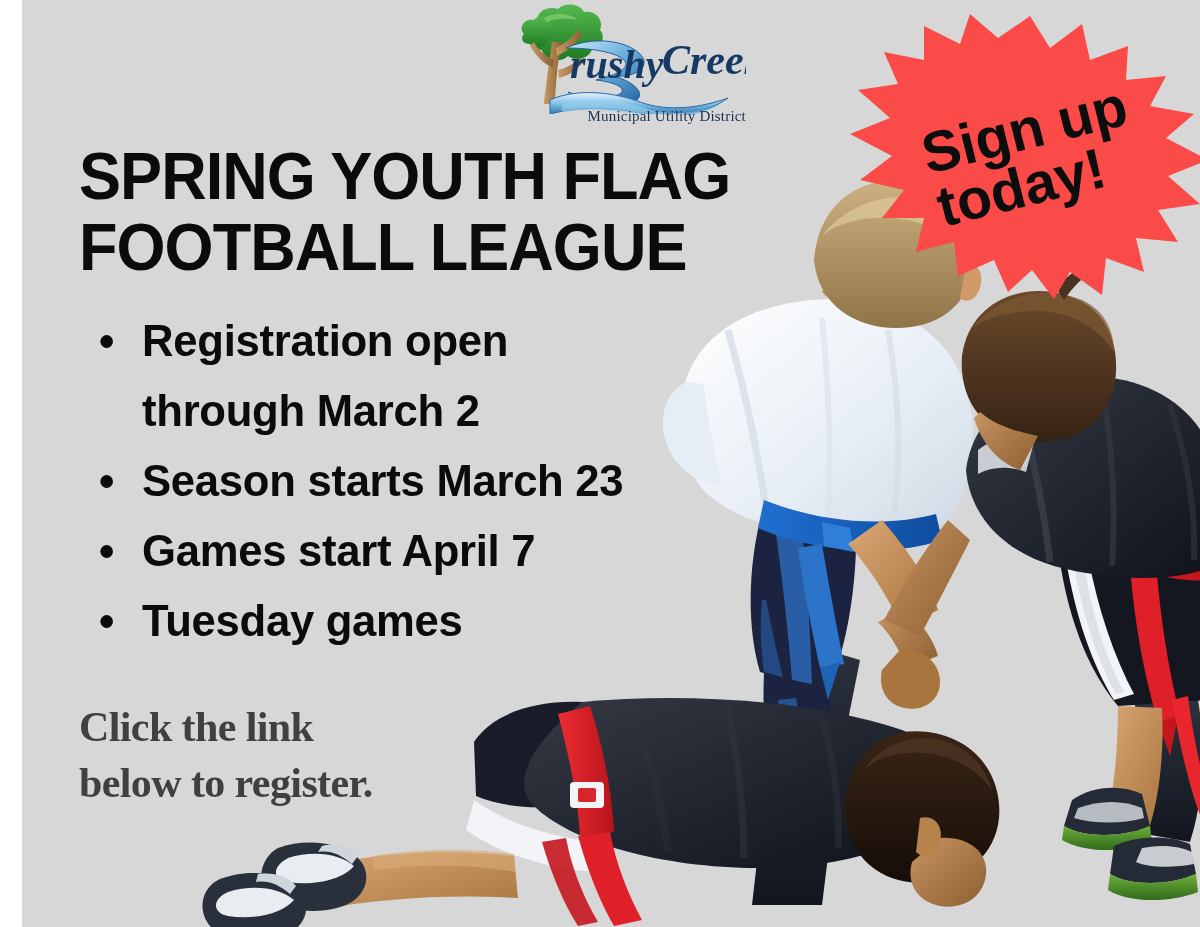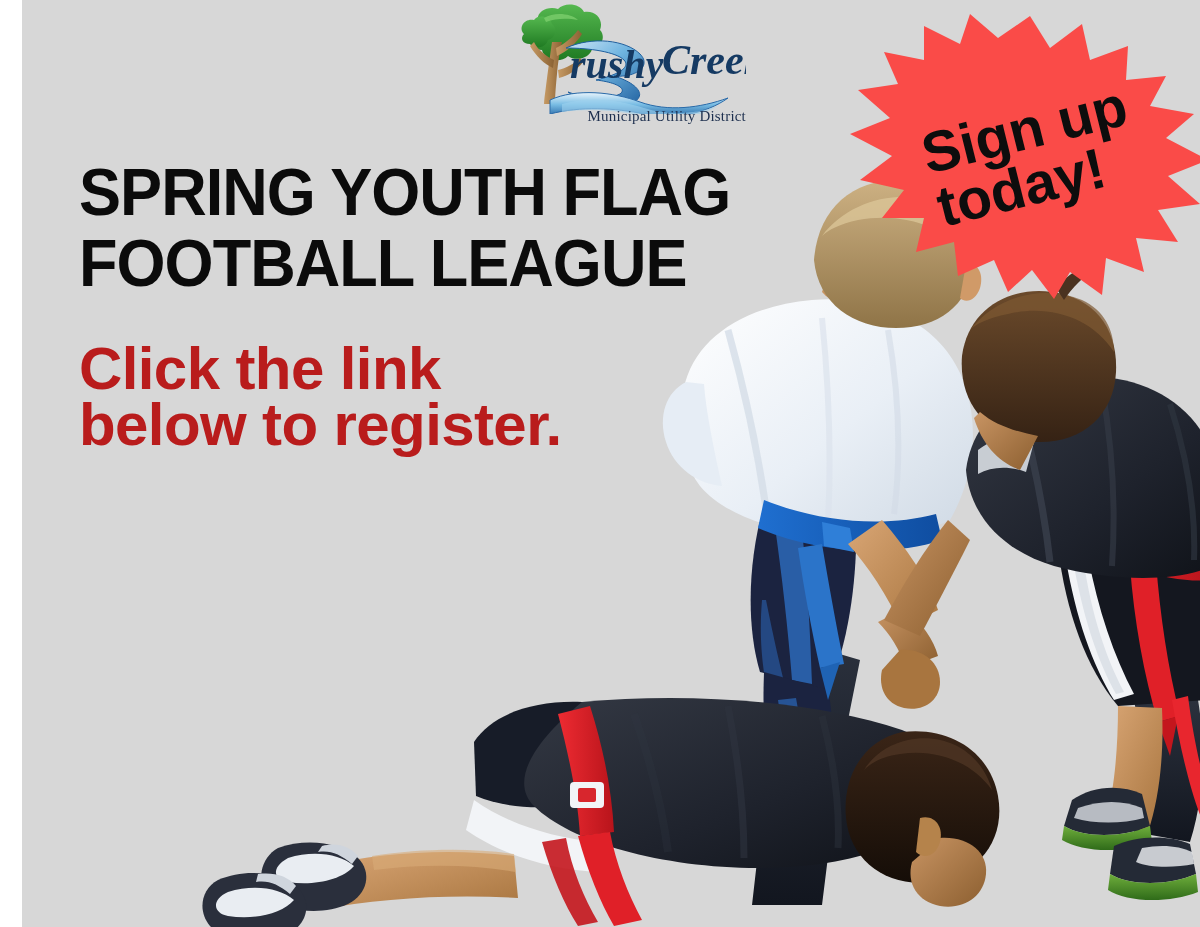--- a/index.html
+++ b/index.html
@@ -71,21 +71,21 @@
     position:absolute;
     left:0; top:0;
     width:1200px; height:927px;
     pointer-events:none;
   }
   #photo svg { display:block; width:1200px; height:927px; }
 
   
   #content {
     position:absolute;
-    left:57px; top:156px;
+    left:57px; top:140px;
     width:760px;
     z-index:5;
   }
   #title {
     font-family:"Liberation Sans Narrow","Liberation Sans", sans-serif;
     font-weight:700;
     font-size:67px;
     line-height:71px;
     letter-spacing:-1px;
     color:#0b0b0b;
@@ -115,25 +115,25 @@
     content:"";
     position:absolute;
     left:22px; top:29px;
     width:13px; height:13px;
     border-radius:50%;
     background:#0b0b0b;
   }
 
   #cta {
     margin-top:43px;
-    font-family:Liberation Sans, sans-serif;
+    font-family:Liberation Serif, serif;
     font-weight:700;
-    font-size:60px;
+    font-size:42px;
     line-height:56px;
-    color:#b91c1c;
+    color:#404040;
     letter-spacing:-.6px;
     white-space:pre-line;
   }
 </style>
 </head>
 <body>
 
 <div id="flyer" style="background: rgb(215, 215, 215); margin-left: 22px;">
 
   <div id="photo">
@@ -394,18 +394,25 @@
       <span class="l l1">Sign up</span>
       <span class="l l2">today!</span>
     </div>
   </div>
 
   <div id="content">
 
     <h1 id="title">SPRING YOUTH FLAG
 FOOTBALL LEAGUE</h1>
 
+    <ul id="bullets">
+      <li>Registration open
+through March 2</li>
+      <li>Season starts March 23</li>
+      <li>Games start April 7</li>
+      <li>Tuesday games</li>
+    </ul>
 
     <div id="cta">Click the link
 below to register.</div>
   </div>
 
 </div>
 
 </body></html>

